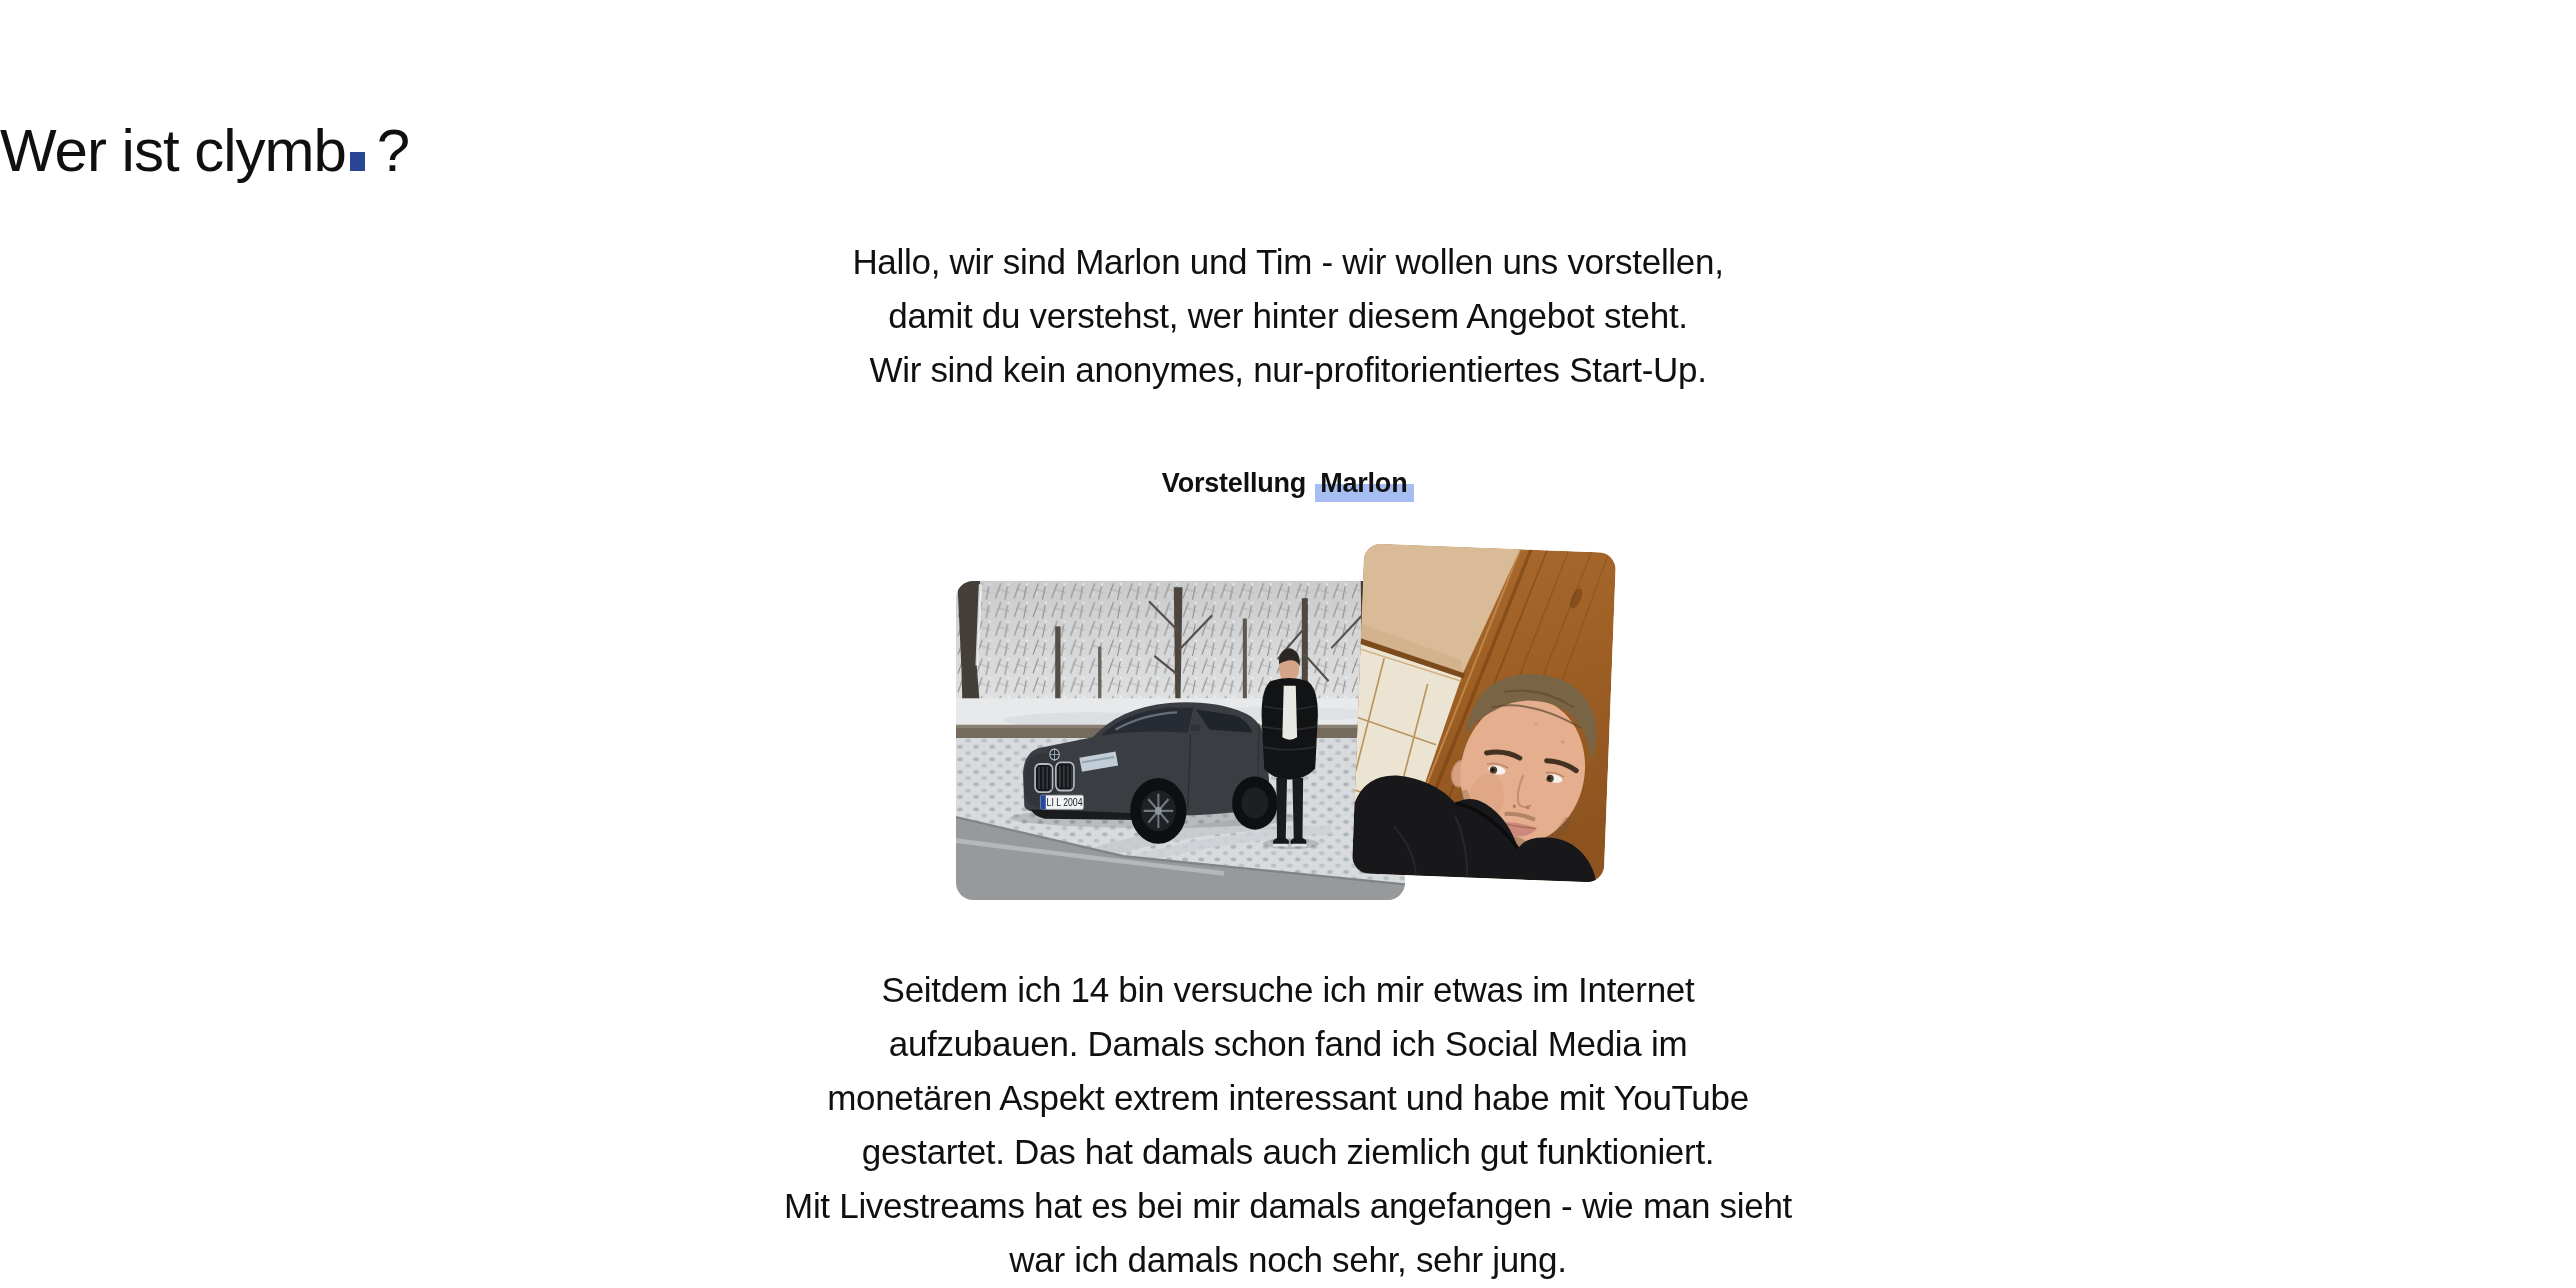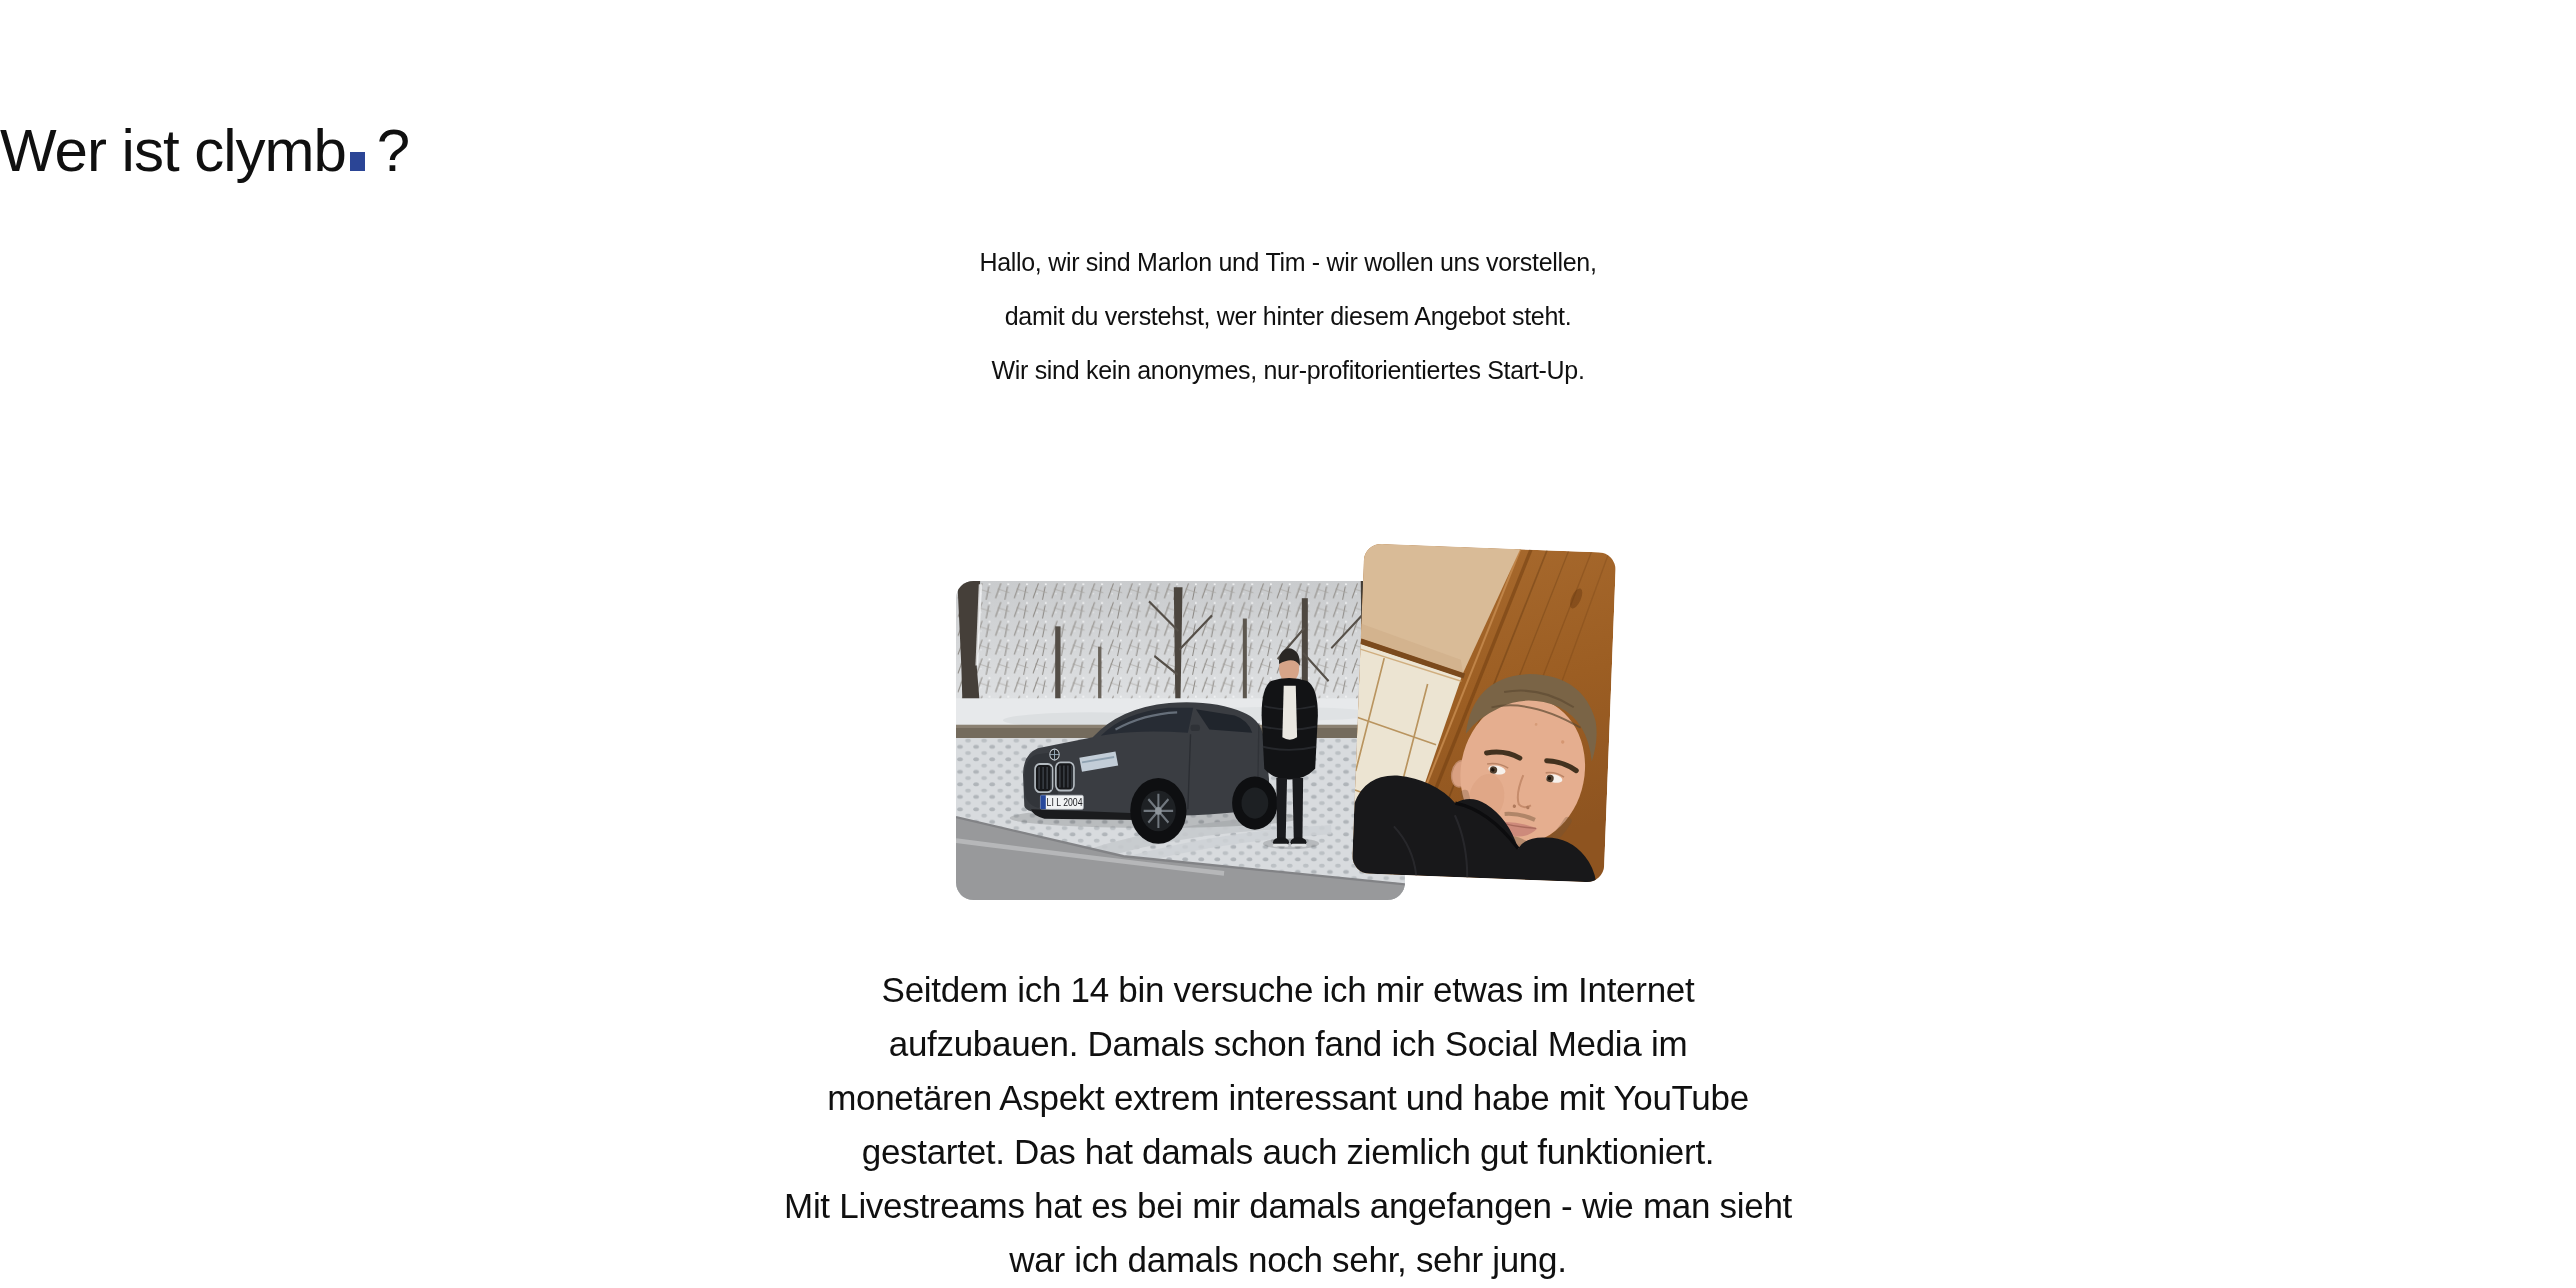--- a/index.html
+++ b/index.html
@@ -19,21 +19,21 @@
     position:absolute;left:0;right:0;top:117px;margin:0;
     text-align:left;font-size:60px;font-weight:400;
     letter-spacing:-1px;line-height:67px;
   }
   .dot{
     display:inline-block;width:14.8px;height:19px;
     background:var(--dot);margin:0 12px 0 4px;
   }
   .intro{
     position:absolute;left:0;right:0;top:235px;margin:0;
-    text-align:center;font-size:25px;line-height:54px;
+    text-align:center;font-size:35px;line-height:54px;
     letter-spacing:-0.3px;white-space:pre-line;
   }
   .subhead{
     position:absolute;left:0;right:0;top:467px;margin:0;
     text-align:center;font-size:27px;font-weight:700;line-height:32px;
     letter-spacing:-0.2px;
   }
   .hl{
     background:linear-gradient(to bottom,transparent 48%,var(--hl) 48%);
     padding:0 6.7px 4px 5.4px;margin-left:1.3px;
@@ -53,20 +53,21 @@
 <body>
 
 <div class="page">
 
   <h1 class="title"><span>Wer ist clymb</span><span class="dot"></span><span>?</span></h1>
 
   <p class="intro">Hallo, wir sind Marlon und Tim - wir wollen uns vorstellen,
 damit du verstehst, wer hinter diesem Angebot steht.
 Wir sind kein anonymes, nur-profitorientiertes Start-Up.</p>
 
+  <h2 class="subhead"><span>Vorstellung</span> <span class="hl">Marlon</span></h2>
 
   <div class="photos">
 
     <div class="photo photo-left">
       <svg viewBox="0 0 670 408" preserveAspectRatio="none">
         <defs>
           <linearGradient id="skyg" x1="0" y1="0" x2="0" y2="1">
             <stop offset="0" stop-color="#c9cbcd"></stop>
               <stop offset="1" stop-color="#e0e2e4"></stop>
           </linearGradient>

